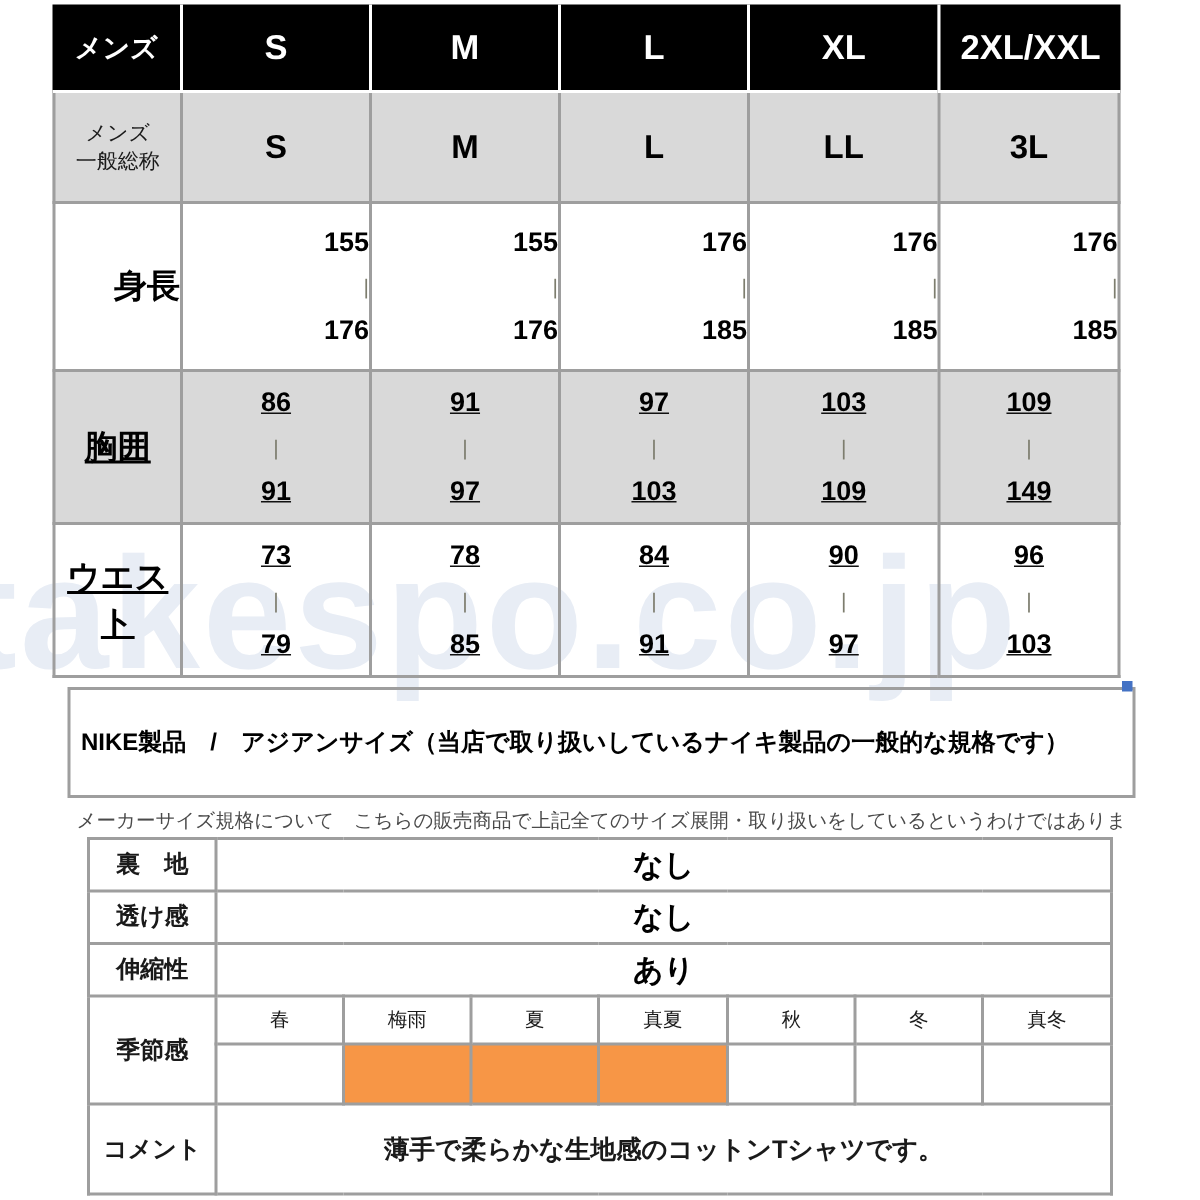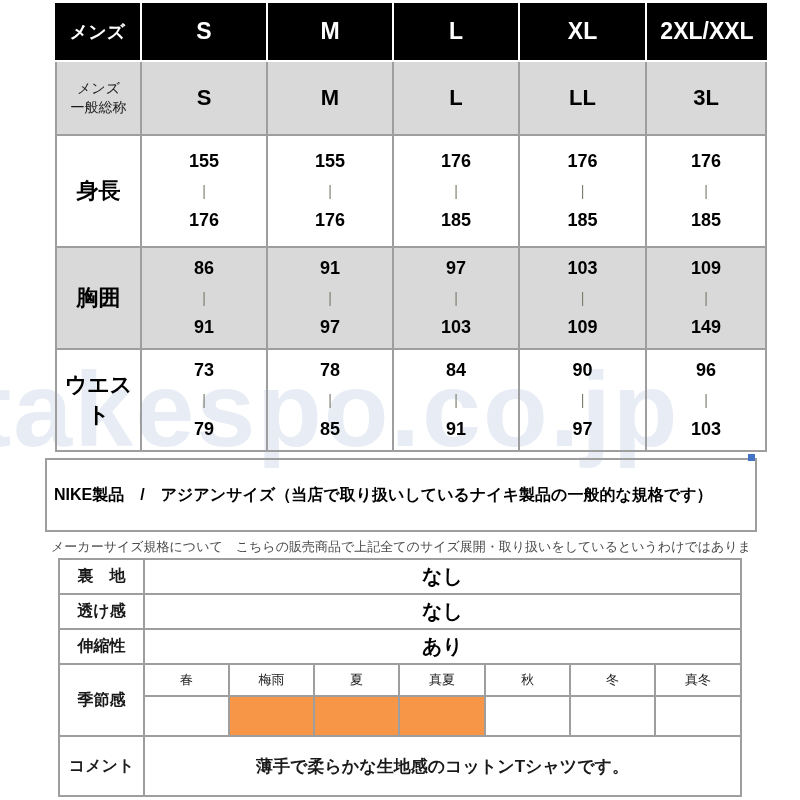--- a/index.html
+++ b/index.html
@@ -4,35 +4,35 @@
 <style>
   html,body{margin:0;padding:0;background:#fff;}
   .page{position:relative;width:800px;height:800px;background:#ffffff;overflow:hidden;
         font-family:"Liberation Sans","DejaVu Sans",sans-serif;color:#111;}
 
   
   .watermark{position:absolute;top:349px;left:-24px;z-index:0;font-size:106px;font-weight:bold;
              color:#e8edf5;white-space:nowrap;letter-spacing:2px;}
 
   
-  .size-table{position:absolute;left:55px;top:3px;width:712px;z-index:1;
+  .size-table{position:absolute;left:35px;top:3px;width:712px;z-index:1;
               border-collapse:separate;border-spacing:0;table-layout:fixed;}
   .size-table td{padding:0;text-align:center;vertical-align:middle;}
   .t-head td{background:#000;color:#fff;height:57px;border-left:2px solid #fff;border-bottom:2px solid #fff;}
   .t-head td:first-child{border-left:none;}
   .head-label{font-size:18px;font-weight:bold;}
   .head-size{font-size:23px;font-weight:bold;}
   .size-table tr.b td{border-left:2px solid #9e9e9e;border-bottom:2px solid #9e9e9e;background:transparent;}
   .size-table tr.b td:last-child{border-right:2px solid #9e9e9e;}
   .size-table tr.gray td{background:#d9d9d9;}
   .t-gen td{height:72px;}
   .gen-label div{font-size:14px;line-height:19px;color:#1a1a1a;}
   .gen-size{font-size:22px;font-weight:bold;color:#000;}
-  .row-h td{height:110px;}
-  .row-m td{height:100px;}
+  .row-h td{height:110px;text-align:right;}
+  .row-m td{height:100px;text-decoration:underline;}
   .m-label{font-size:22px;font-weight:bold;color:#000;}
   .m-num{font-size:18px;font-weight:bold;line-height:31px;color:#000;}
   .m-sep{font-size:14px;line-height:28px;color:#7d7d6e;}
 
   
   .note-box{position:absolute;left:45px;top:458px;width:712px;height:74px;box-sizing:border-box;
             border:2px solid #9e9e9e;display:flex;align-items:center;padding-left:7px;
             font-size:16px;font-weight:bold;z-index:1;color:#000;}
   .sel-handle{position:absolute;left:748px;top:454px;width:7px;height:7px;background:#4472c4;z-index:2;}
 

